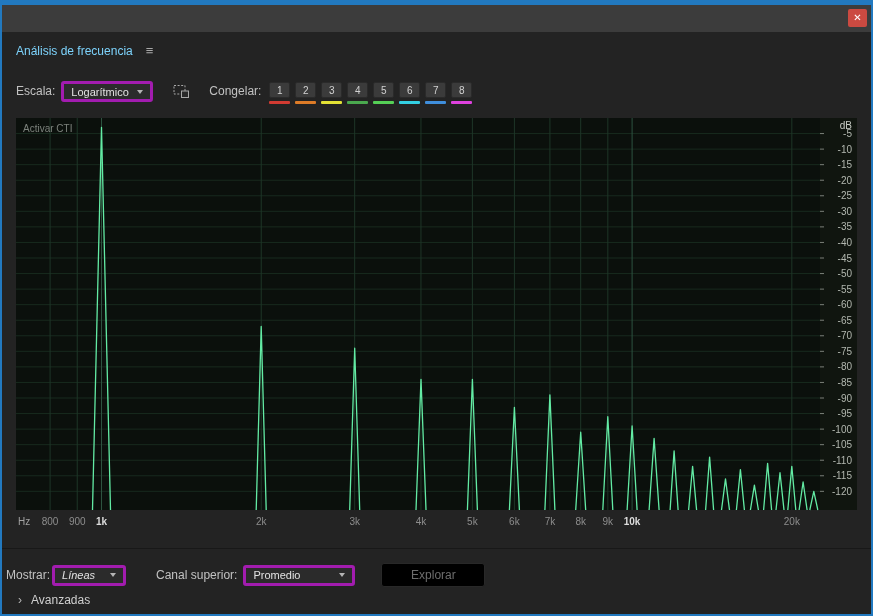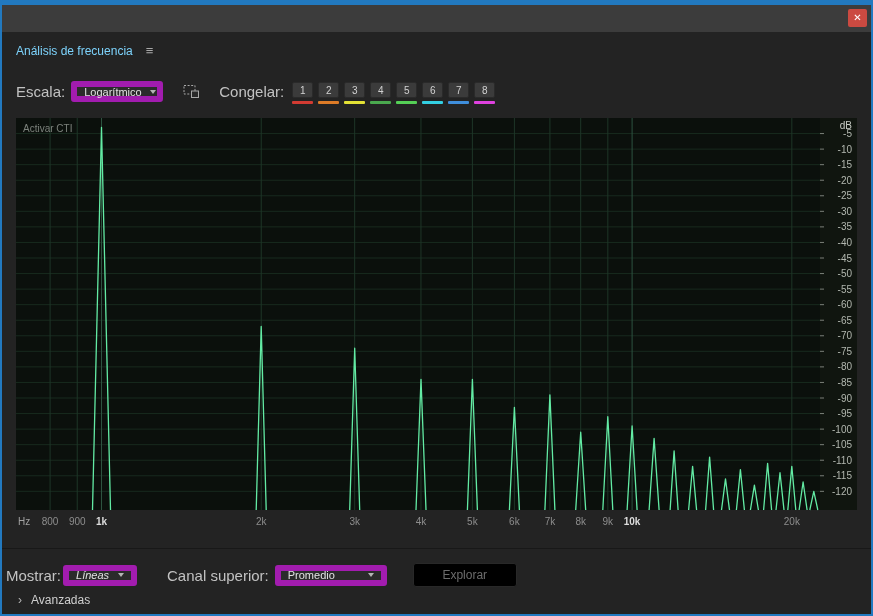--- a/index.html
+++ b/index.html
@@ -5,22 +5,22 @@
   html,body{margin:0;padding:0;background:#dfe4ea;font-family:"Liberation Sans",sans-serif;}
   .window{position:relative;width:873px;height:616px;background:#232323;border:2px solid #2279bf;box-sizing:border-box;overflow:hidden;}
   .accent{position:absolute;top:0;left:0;right:0;height:3px;background:#2279bf;}
   .titlebar{position:absolute;top:3px;left:0;right:0;height:27px;background:#3c3c3c;}
   .close-btn{position:absolute;top:4px;right:4px;width:19px;height:18px;background:#cb4a41;color:#fff;
     font-size:10px;line-height:18px;text-align:center;border-radius:2px;cursor:pointer;}
   .panel-title-row{position:absolute;top:41px;left:14px;display:flex;align-items:center;gap:13px;}
   .panel-title{font-size:12px;color:#7dd3fc;}
   .menu-icon{font-size:13px;color:#a9a9a9;cursor:pointer;}
   .controls-row{position:absolute;top:79px;left:14px;display:flex;align-items:flex-start;}
-  .lbl{font-size:15px;color:#c2c2c2;line-height:21px;white-space:nowrap;}
-  .dd{height:21px;background:#2b2b2b;border:6px solid #a21caf;border-radius:3px;display:flex;align-items:center;
+  .lbl{font-size:12px;color:#c2c2c2;line-height:21px;white-space:nowrap;}
+  .dd{height:21px;background:#2b2b2b;border:3px solid #a21caf;border-radius:3px;display:flex;align-items:center;
     justify-content:space-between;padding:0 7px;color:#e2e2e2;font-size:11px;box-sizing:border-box;cursor:pointer;}
   .chev{width:0;height:0;border-left:3.5px solid transparent;border-right:3.5px solid transparent;
     border-top:4.5px solid #b5b5b5;margin-left:8px;flex:0 0 auto;}
   .snap-btn{margin:2px 0 0 18px;width:20px;height:17px;display:flex;align-items:center;justify-content:center;cursor:pointer;}
   .freeze-area{display:flex;margin-left:8px;margin-top:1px;}
   .fz{width:21px;margin-right:5px;}
   .fz-btn{height:16px;background:#3b3b3b;border:1px solid #2a2a2a;border-radius:2px;color:#d2d2d2;font-size:10px;
     display:flex;align-items:center;justify-content:center;box-sizing:border-box;cursor:pointer;}
   .fz-bar{height:3px;margin-top:3px;border-radius:1px;}
   .graph-wrap{position:absolute;top:116px;left:14px;width:841px;height:414px;}

